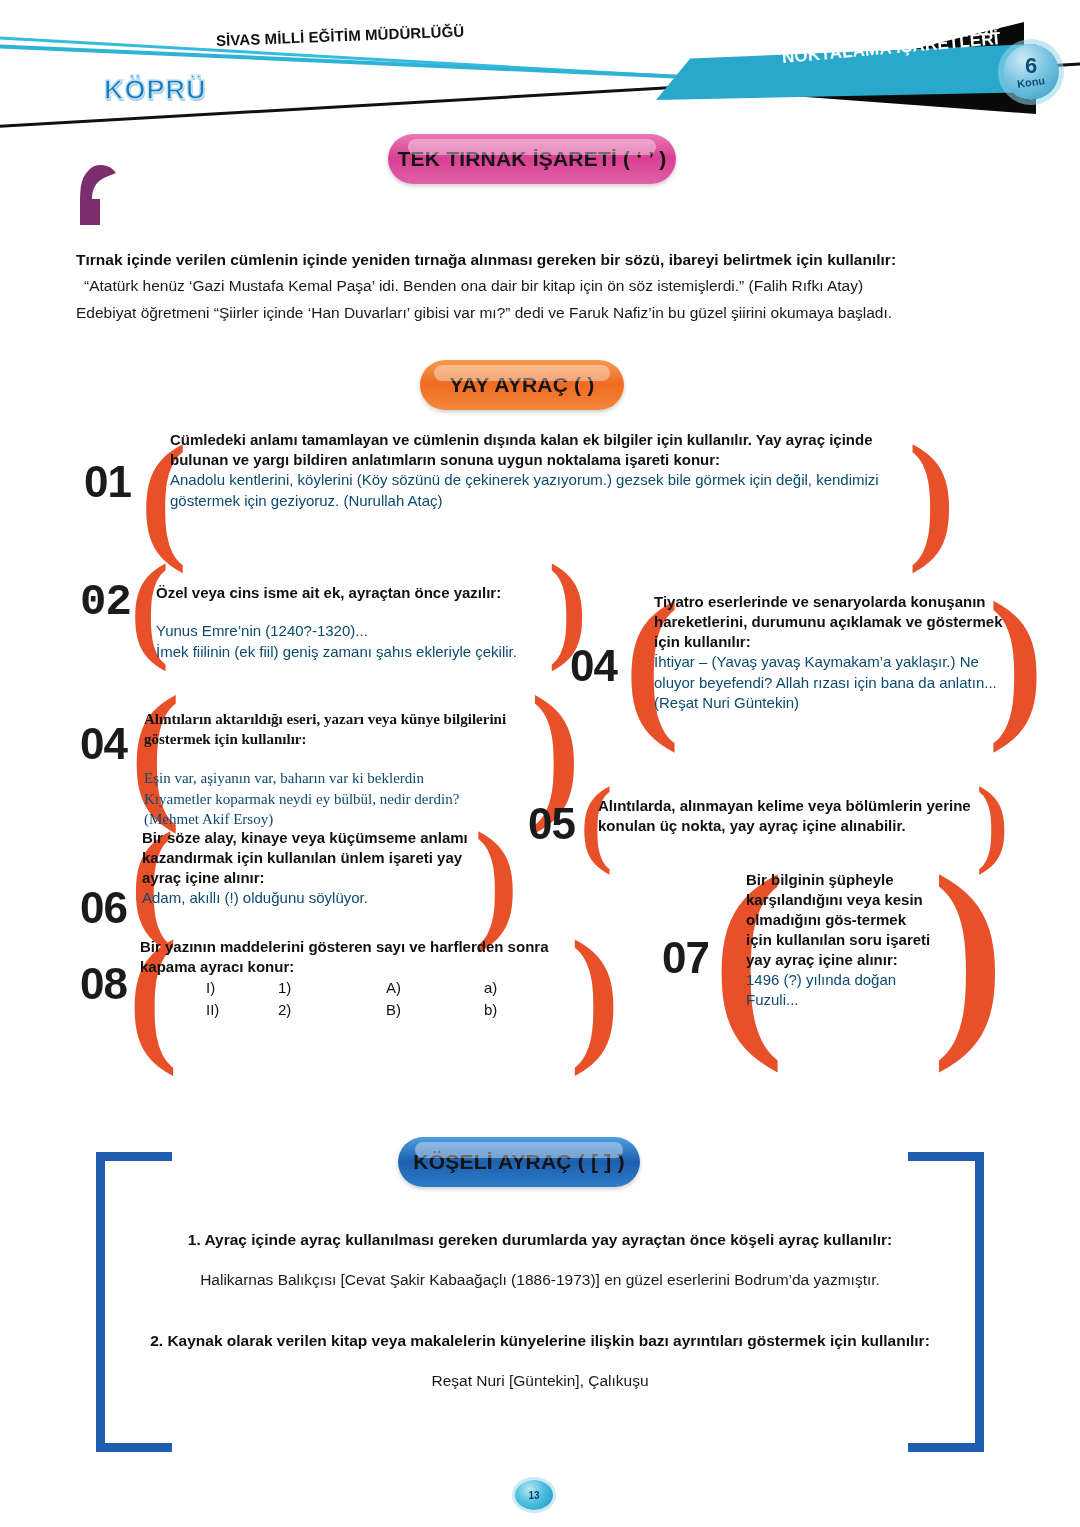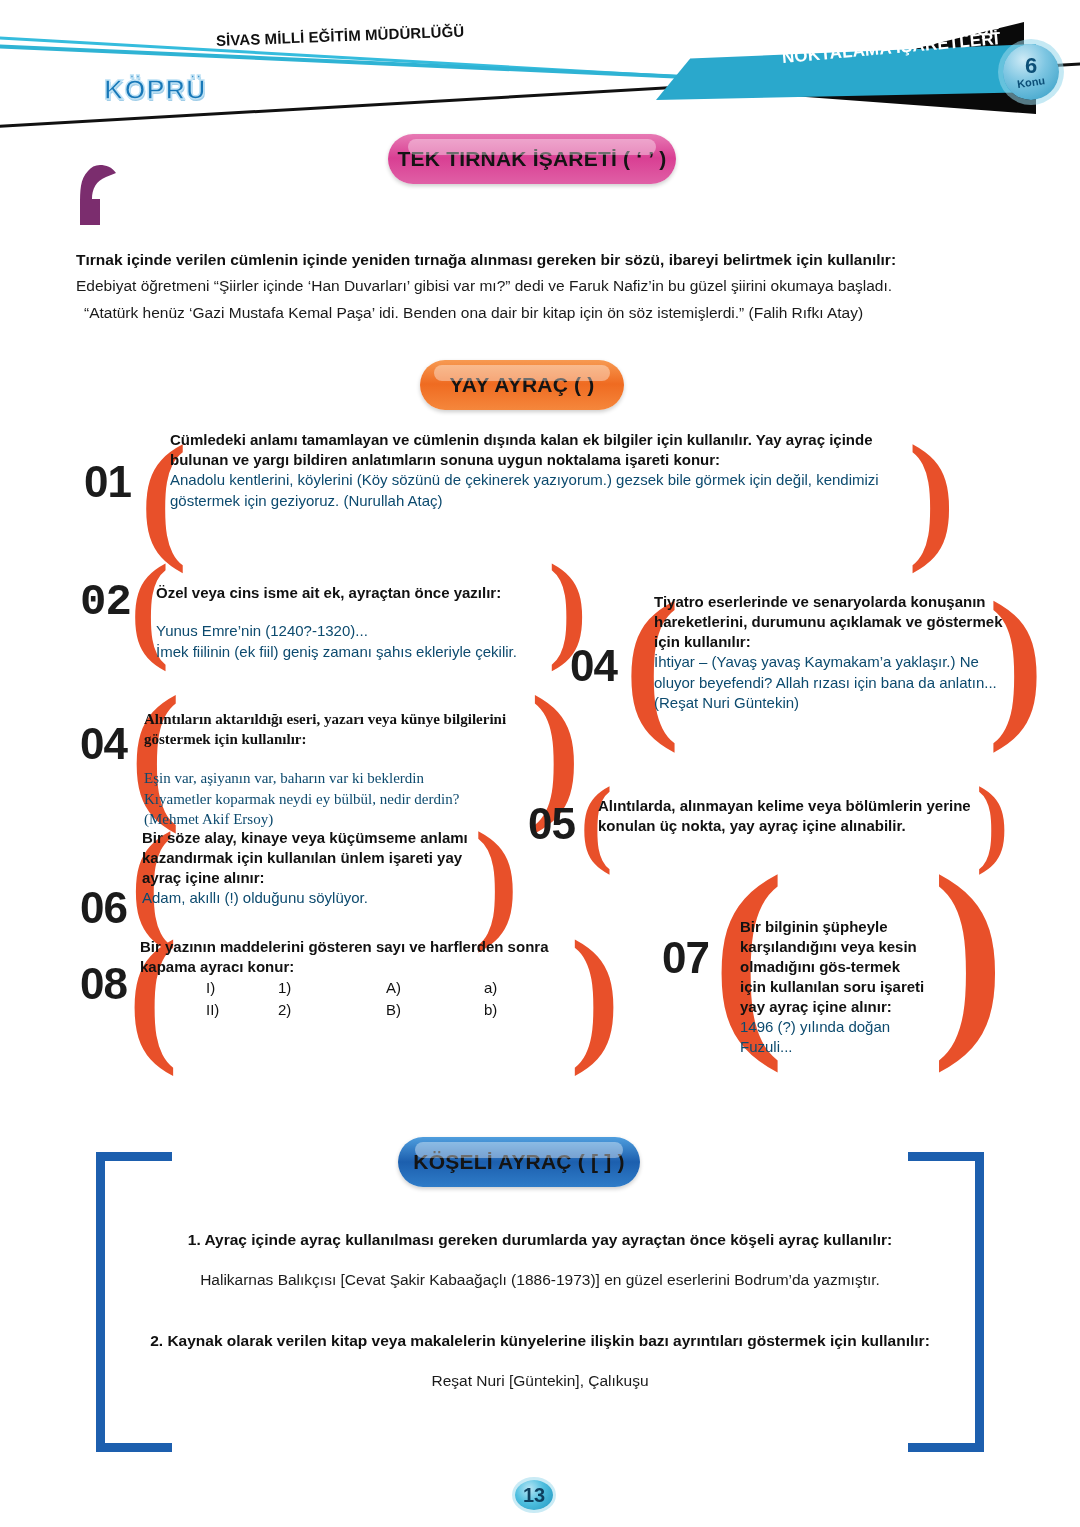--- a/index.html
+++ b/index.html
@@ -142,21 +142,21 @@
   .koseli-body{position:absolute;left:120px;top:1228px;width:840px;text-align:center;}
   .koseli-body .rule{font-size:15.5px;font-weight:bold;line-height:1.6;color:#111;}
   .koseli-body .ex{font-size:15.5px;line-height:1.7;color:#1a1a1a;margin-top:14px;}
   .koseli-body .gap{height:36px;}
 
   .page-num{
     position:absolute;left:515px;top:1480px;width:38px;height:30px;border-radius:50%;
     background:radial-gradient(circle at 38% 30%, #b8e6f5 0%, #4fbfdf 45%, #1d93be 100%);
     box-shadow:0 0 0 3px rgba(150,215,235,.5);
     display:flex;align-items:center;justify-content:center;
-    font-size:20px;font-weight:bold;color:#0d3f5e;
+    font-size:10px;font-weight:bold;color:#0d3f5e;
   }
 </style>
 </head>
 <body>
 
 <div class="header">
   <div class="cyan-line-2"></div>
   <div class="cyan-line-1"></div>
   <div class="black-line"></div>
 
@@ -178,22 +178,22 @@
 <div class="pill pill-pink">TEK TIRNAK İŞARETİ ( ‘ ’ )</div>
 
 <div class="quote-glyph">
   <svg width="42" height="62" viewBox="0 0 42 62" aria-hidden="true">
     <path d="M10 6 C2 14 2 26 2 40 L2 60 L22 60 L22 34 L14 34 C14 24 18 16 28 12 L38 8 C34 2 28 0 22 0 C17 0 13 2 10 6 Z" fill="#7b2d6e"></path>
   </svg>
 </div>
 
 <div class="intro">
   <div class="lead">Tırnak içinde verilen cümlenin içinde yeniden tırnağa alınması gereken bir sözü, ibareyi belirtmek için kullanılır:</div>
+  <div class="ex indent">“Atatürk henüz ‘Gazi Mustafa Kemal Paşa’ idi. Benden ona dair bir kitap için ön söz istemişlerdi.” (Falih Rıfkı Atay)</div>
   <div class="ex">Edebiyat öğretmeni “Şiirler içinde ‘Han Duvarları’ gibisi var mı?” dedi ve Faruk Nafiz’in bu güzel şiirini okumaya başladı.</div>
-  <div class="ex indent">“Atatürk henüz ‘Gazi Mustafa Kemal Paşa’ idi. Benden ona dair bir kitap için ön söz istemişlerdi.” (Falih Rıfkı Atay)</div>
 </div>
 
 <div class="pill pill-orange">YAY AYRAÇ ( )</div>
 
 <div class="item" style="left:84px;top:428px;width:880px;height:110px;">
   <div class="num" style="left:0;top:32px;">01</div>
   <div class="paren" style="left:56px;top:-4px;font-size:142px;">(</div>
   <div class="paren" style="left:824px;top:-4px;font-size:142px;">)</div>
   <div class="body" style="left:86px;top:2px;width:720px;">
     <div class="head">Cümledeki anlamı tamamlayan ve cümlenin dışında kalan ek bilgiler için kullanılır. Yay ayraç içinde bulunan ve yargı bildiren anlatımların sonuna uygun noktalama işareti konur:</div>
@@ -250,21 +250,21 @@
   <div class="body" style="left:62px;top:4px;width:330px;">
     <div class="head">Bir söze alay, kinaye veya küçümseme anlamı kazandırmak için kullanılan ünlem işareti yay ayraç içine alınır:</div>
     <div class="txt">Adam, akıllı (!) olduğunu söylüyor.</div>
   </div>
 </div>
 
 <div class="item" style="left:662px;top:862px;width:330px;height:180px;">
   <div class="num" style="left:0;top:74px;">07</div>
   <div class="paren" style="left:50px;top:-18px;font-size:218px;">(</div>
   <div class="paren" style="left:270px;top:-18px;font-size:218px;">)</div>
-  <div class="body" style="left:78px;top:8px;width:190px;margin-top:47px;">
+  <div class="body" style="left:84px;top:8px;width:190px;">
     <div class="head">Bir bilginin şüpheyle karşılandığını veya kesin olmadığını gös-termek için kullanılan soru işareti yay ayraç içine alınır:</div>
     <div class="txt">1496 (?) yılında doğan Fuzuli...</div>
   </div>
 </div>
 
 <div class="item" style="left:80px;top:932px;width:520px;height:106px;">
   <div class="num" style="left:0;top:30px;">08</div>
   <div class="paren" style="left:48px;top:-14px;font-size:150px;">(</div>
   <div class="paren" style="left:490px;top:-14px;font-size:150px;">)</div>
   <div class="body" style="left:60px;top:5px;width:440px;">

